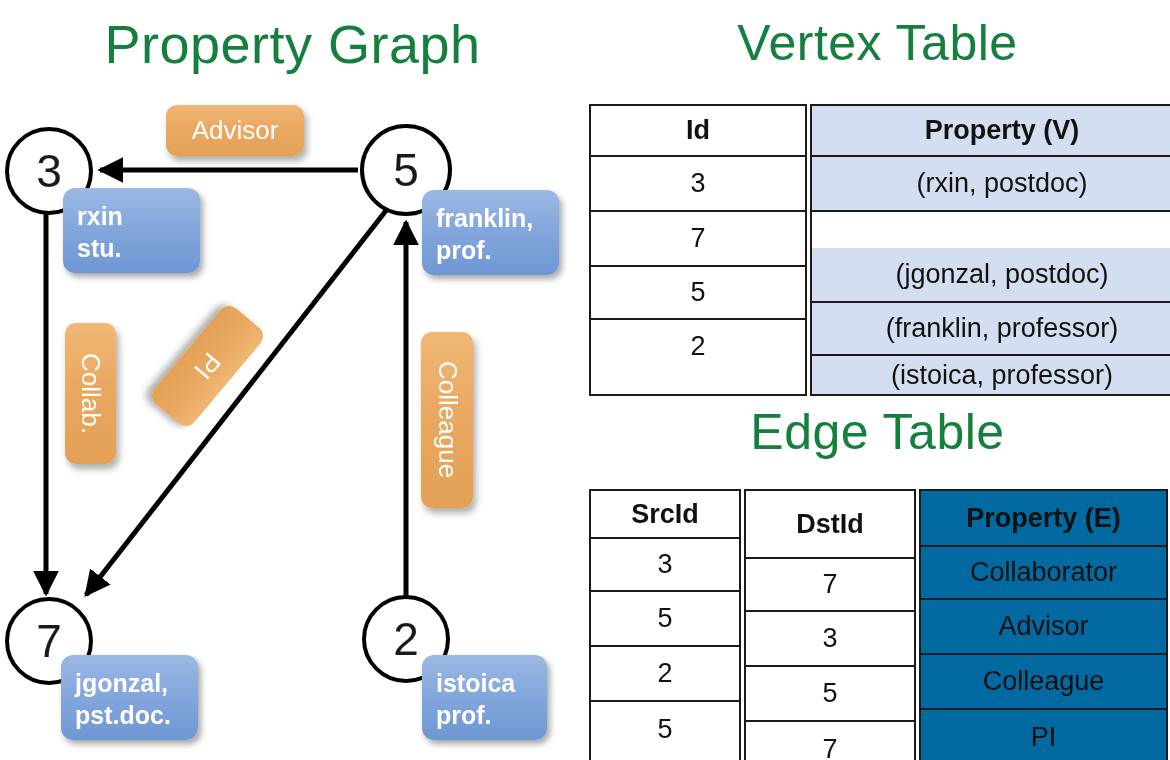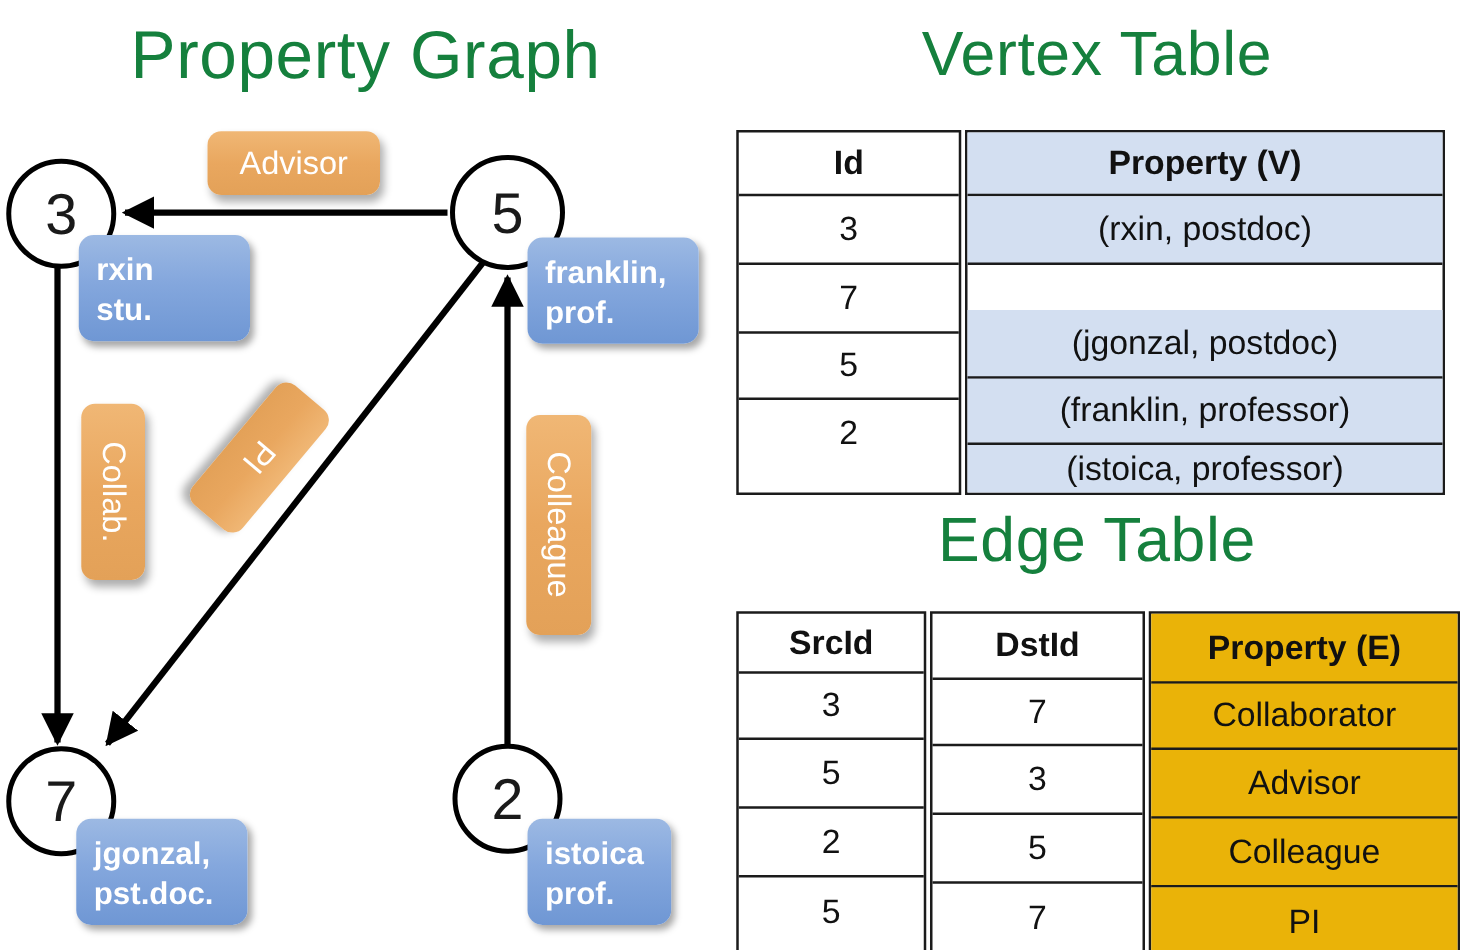--- a/index.html
+++ b/index.html
@@ -129,21 +129,21 @@
     font-family: "Liberation Sans", sans-serif;
     font-size: 27px;
     font-weight: 300;
     color: #111111;
     white-space: nowrap;
   }
   .cell:last-child { border-bottom: none; }
   .cell.head { font-weight: 700; font-size: 27px; }
 
   .blue-fill { background: #d3dff1; }
-  .peach-fill { background: #eab308; }
+  .peach-fill { background: #0369a1; }
 </style>
 </head>
 <body>
 
 <div class="title" id="title-property-graph">Property Graph</div>
 <div class="title" id="title-vertex-table">Vertex Table</div>
 <div class="title" id="title-edge-table">Edge Table</div>
 
 <div id="graph-panel">
 
@@ -173,36 +173,36 @@
     <span>stu.</span>
   </div>
   <div class="prop-box" style="left:422px; top:190px; width:137px; height:85px;">
     <span>franklin,</span>
     <span>prof.</span>
   </div>
   <div class="prop-box" style="left:61px; top:655px; width:137px; height:85px;">
     <span>jgonzal,</span>
     <span>pst.doc.</span>
   </div>
-  <div class="prop-box" style="left:422px; top:655px; width:115px; height:85px;">
+  <div class="prop-box" style="left:422px; top:655px; width:125px; height:85px;">
     <span>istoica</span>
     <span>prof.</span>
   </div>
 
   <div class="edge-label" style="left:166px; top:105px; width:138px; height:51px;">Advisor</div>
 
   <div class="edge-label vert" style="left:65px; top:323px; width:51px; height:141px;">Collab.</div>
 
   <div class="edge-label" style="left:145px; top:340px; width:125px; height:52px; transform:rotate(130deg); transform-origin:center center;">PI</div>
 
   <div class="edge-label vert" style="left:421px; top:332px; width:52px; height:176px;">Colleague</div>
 </div>
 
 <div class="tbl" id="vertex-table" style="left:589px; top:104px;">
-  <div class="tbl-col" style="width:180px;">
+  <div class="tbl-col" style="width:218px;">
     <div class="cell head" style="height:51px;">Id</div>
     <div class="cell" style="height:55px;">3</div>
     <div class="cell" style="height:55px;">7</div>
     <div class="cell" style="height:53px;">5</div>
     <div class="cell" style="height:53px;">2</div>
   </div>
   <div class="tbl-col" style="width:384px;">
     <div class="cell head blue-fill" style="height:51px;">Property (V)</div>
     <div class="cell blue-fill" style="height:55px;">(rxin, postdoc)</div>
     <div class="cell blue-fill" style="height:55px;margin-top:36px;">(jgonzal, postdoc)</div>
@@ -213,21 +213,21 @@
 
 <div class="tbl" id="edge-table" style="left:589px; top:489px;">
   <div class="tbl-col" style="width:152px;">
     <div class="cell head" style="height:48px;">SrcId</div>
     <div class="cell" style="height:53px;">3</div>
     <div class="cell" style="height:55px;">5</div>
     <div class="cell" style="height:55px;">2</div>
     <div class="cell" style="height:55px;">5</div>
   </div>
   <div class="tbl-col" style="width:172px;">
-    <div class="cell head" style="height:53px;">DstId</div>
+    <div class="cell head" style="height:68px;">DstId</div>
     <div class="cell" style="height:53px;">7</div>
     <div class="cell" style="height:55px;">3</div>
     <div class="cell" style="height:55px;">5</div>
     <div class="cell" style="height:55px;">7</div>
   </div>
   <div class="tbl-col" style="width:249px;">
     <div class="cell head peach-fill" style="height:56px;">Property (E)</div>
     <div class="cell peach-fill" style="height:53px;">Collaborator</div>
     <div class="cell peach-fill" style="height:55px;">Advisor</div>
     <div class="cell peach-fill" style="height:55px;">Colleague</div>

